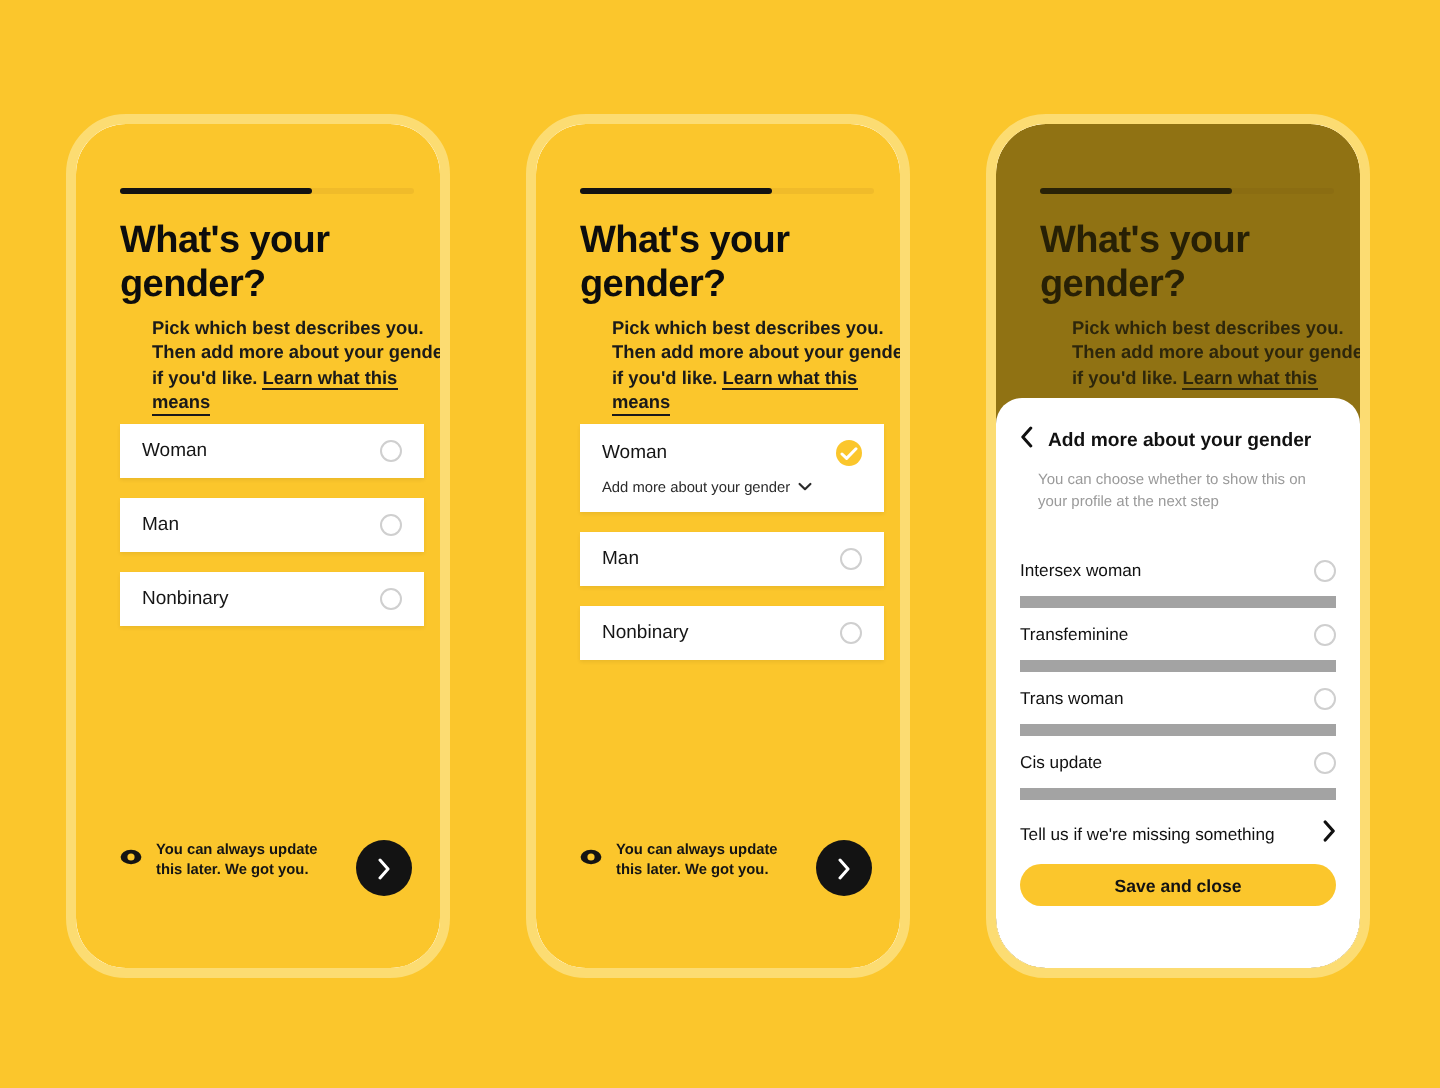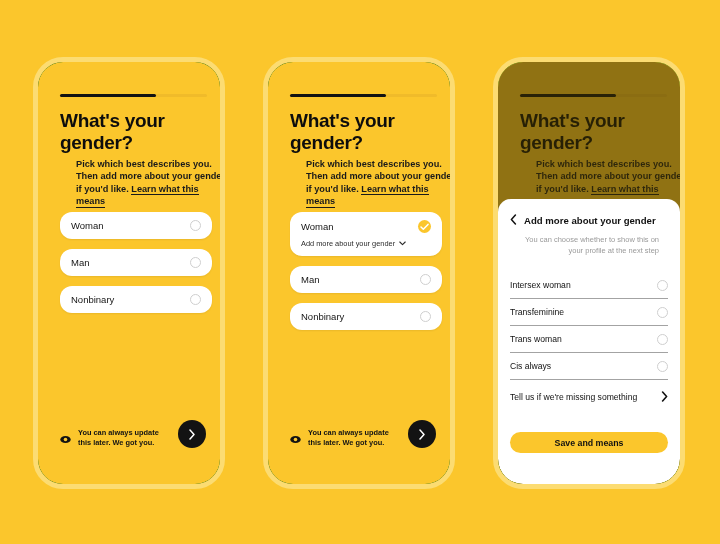--- a/index.html
+++ b/index.html
@@ -16,21 +16,21 @@
   }
 
   
   .phone {
     position: absolute;
     top: 57px;
     width: 192px;
     height: 432px;
     border: 5px solid #fcdc72;
     border-radius: 30px;
-    background: #4d7c0f;
+    background: #ffffff;
     overflow: hidden;
   }
   .phone-1 { left: 33px; }
   .phone-2 { left: 263px; }
   .phone-3 { left: 493px; }
 
   .screen {
     position: absolute;
     inset: 0;
     border-radius: 25px;
@@ -79,21 +79,21 @@
   }
 
   
   .options {
     position: absolute;
     left: 22px;
     width: 152px;
   }
   .opt-card {
     background: #ffffff;
-    border-radius: 12px;
+    border-radius: 0;
     margin-bottom: 10px;
     padding: 8px 11px;
     box-shadow: 0 1px 2px rgba(0,0,0,0.07);
     position: relative;
   }
   .opt-row {
     display: flex;
     align-items: center;
     justify-content: space-between;
   }
@@ -125,21 +125,21 @@
     font-weight: 500;
     color: #2b2b2b;
   }
 
   
   .footer {
     position: absolute;
     left: 22px; right: 14px;
     bottom: 36px;
     display: flex;
-    align-items: flex-end;
+    align-items: flex-start;
     gap: 7px;
   }
   .eye-icon { flex: none; }
   .footer-text {
     font-size: 7.4px;
     line-height: 10px;
     font-weight: 600;
     color: #141414;
     flex: 1;
   }
@@ -180,33 +180,33 @@
     margin-top: 2px;
   }
   .sheet-title {
     font-size: 9.6px;
     font-weight: 700;
     color: #111;
   }
   .sheet-sub {
     margin: 6px auto 16px auto;
     width: 140px;
-    text-align: right;
+    text-align: left;
     font-size: 7.5px;
     line-height: 10.5px;
     font-weight: 500;
     color: #9a9a9a;
   }
   .sheet-list { margin-top: 9px; }
   .sheet-item {
     display: flex;
     align-items: center;
     justify-content: space-between;
     padding: 7.5px 0;
-    border-bottom: 1px solid #a3a3a3;
+    border-bottom: 6px solid #a3a3a3;
   }
   .sheet-item:last-child { border-bottom: none; }
   .sheet-item-label {
     font-size: 8.6px;
     font-weight: 500;
     color: #111;
   }
   .save-btn {
     position: absolute;
     left: 12px; right: 12px;
@@ -375,32 +375,32 @@
           </div>
           <div class="sheet-item">
             <span class="sheet-item-label">Transfeminine</span>
             <span class="radio"></span>
           </div>
           <div class="sheet-item">
             <span class="sheet-item-label">Trans woman</span>
             <span class="radio"></span>
           </div>
           <div class="sheet-item">
-            <span class="sheet-item-label">Cis always</span>
+            <span class="sheet-item-label">Cis update</span>
             <span class="radio"></span>
           </div>
           <div class="sheet-item">
             <span class="sheet-item-label">Tell us if we're missing something</span>
             <span>
               <svg width="7" height="11" viewBox="0 0 7 11">
                   <path d="M1.6 1 L5.6 5.5 L1.6 10" stroke="#111" stroke-width="1.6" fill="none" stroke-linecap="round" stroke-linejoin="round"></path>
                 </svg>
             </span>
           </div>
         </div>
 
-        <button class="save-btn">Save and means</button>
+        <button class="save-btn">Save and close</button>
       </div>
 
     </div>
   </div>
 
 </div>
 
 </body></html>

